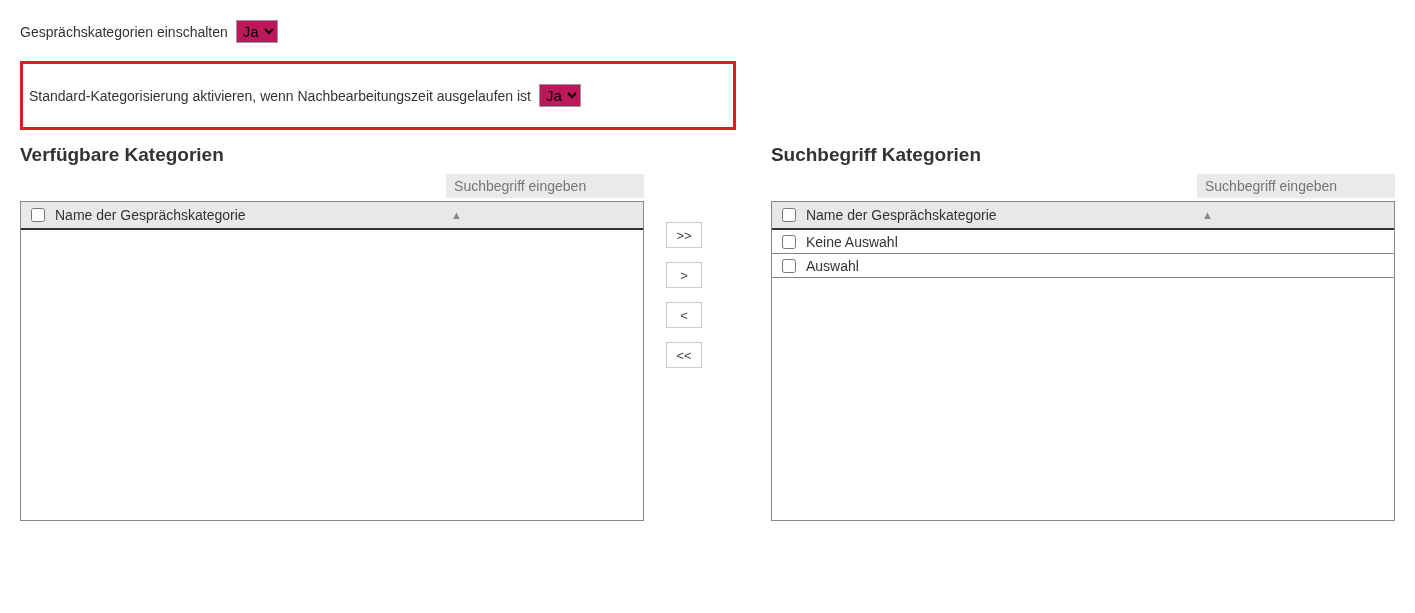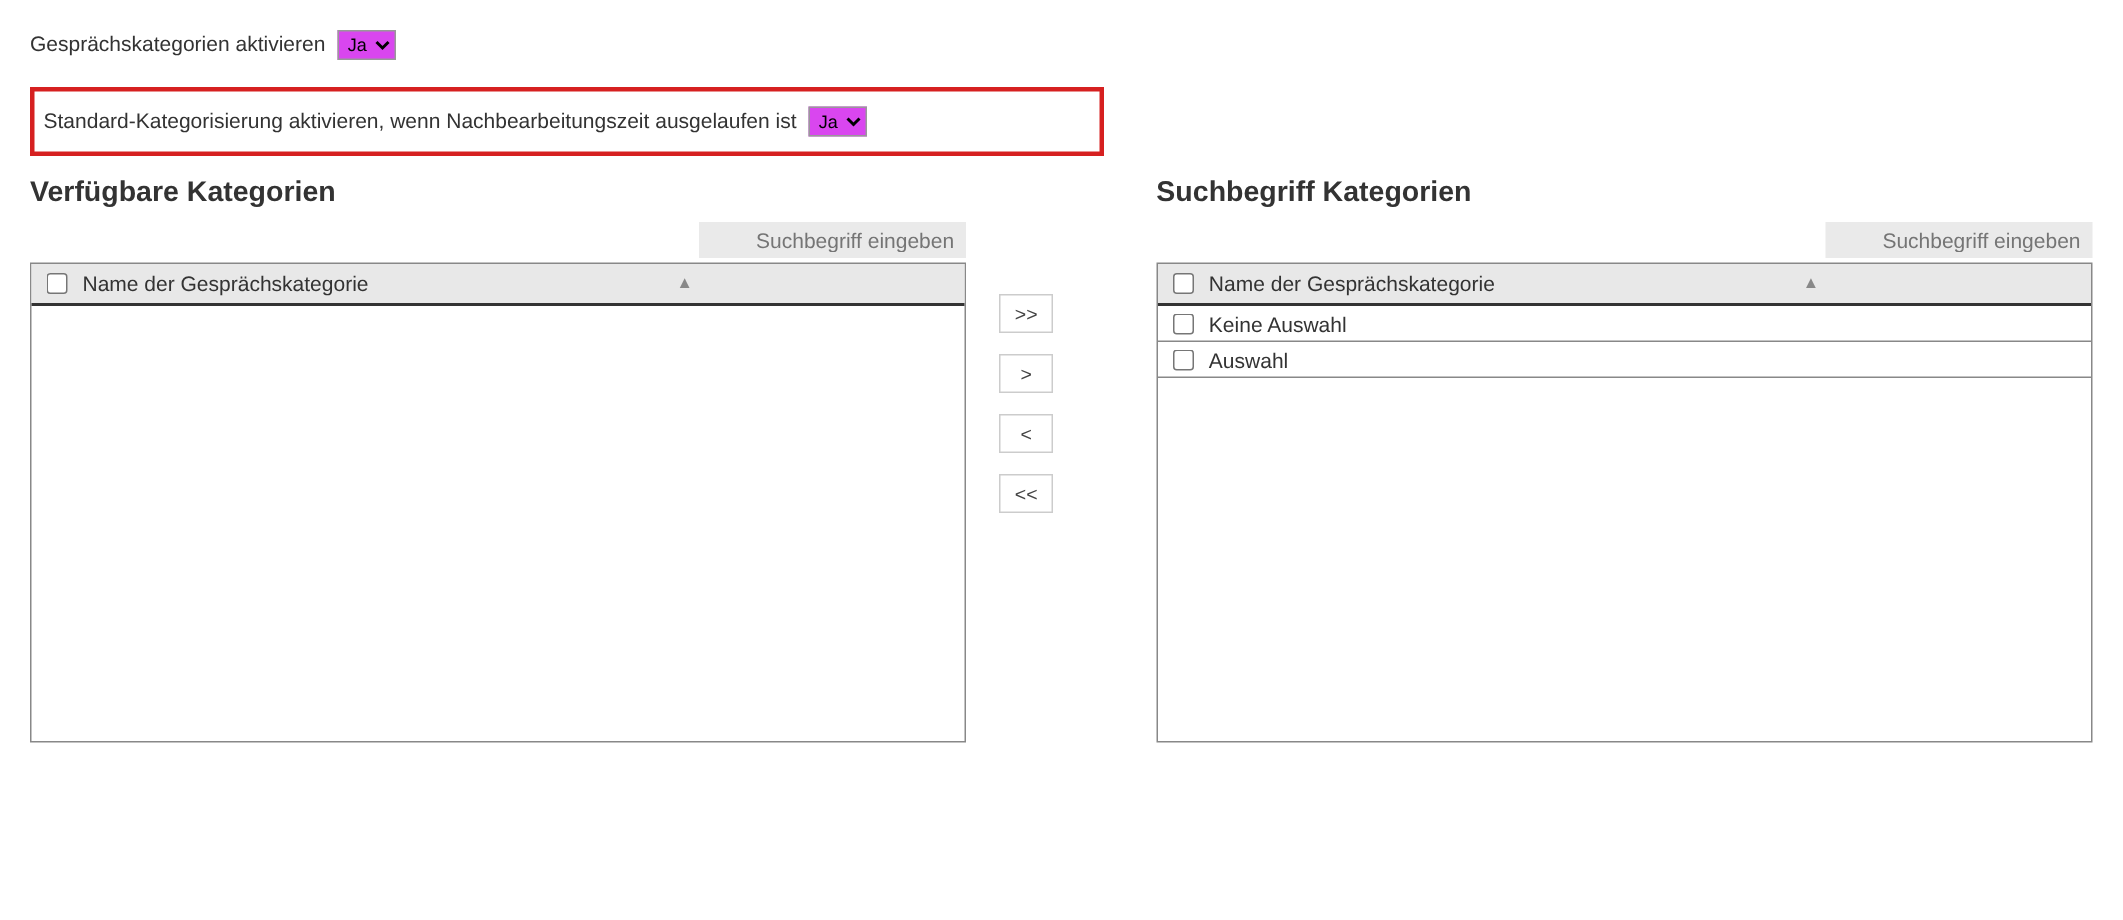--- a/index.html
+++ b/index.html
@@ -7,29 +7,29 @@
       font-family: Arial, sans-serif;
       font-size: 14px;
       color: #333;
       margin: 0;
       padding: 20px;
       background: #fff;
     }
     .row { margin-bottom: 10px; }
     .label-text { display: inline; }
     select {
-      font-size: 12px;
+      font-size: 15px;
       padding: 1px 2px;
       margin-left: 4px;
       border: 1px solid #999;
-      background: #d946ef;
+      background: #be185d;
     }
     .highlight-box {
       border: 3px solid #d62020;
-      padding: 10px 6px;
+      padding: 20px 6px;
       margin-top: 18px;
       margin-bottom: 14px;
       width: 716px;
     }
     .highlight-box .row { margin-bottom: 18px; }
     .highlight-box .row:last-child { margin-bottom: 0; }
     .lists-area {
       display: flex;
       align-items: flex-start;
       gap: 0;
@@ -40,22 +40,22 @@
       font-size: 19px;
       margin-bottom: 8px;
     }
     .search-row { text-align: right; margin-bottom: 3px; }
     .search-input {
       border: none;
       background:#eaeaea;
       color:#666;
       font-size:14px;
       padding:4px 8px;
-      width:178px;
-      text-align:right;
+      width:198px;
+      text-align:left;
     }
     .table-container {
       border: 1px solid #888;
       height: 320px;
       position: relative;
       background:#fff;
     }
     .table-header {
       display:flex;
       align-items:center;
@@ -108,21 +108,21 @@
     .table-body::-webkit-scrollbar { width:16px; }
     .table-body::-webkit-scrollbar-track { background:#f0f0f0; }
     .table-body::-webkit-scrollbar-thumb { background:#cfcfcf; }
     input[type=checkbox]{ width:14px; height:14px; }
     .gap-between { width: 48px; }
   </style>
 </head>
 <body>
 
 <div class="row">
-  <span class="label-text">Gesprächskategorien aktivieren</span>
+  <span class="label-text">Gesprächskategorien einschalten</span>
   <select>
     <option>Ja</option>
   </select>
 </div>
 
 <div class="highlight-box">
   <div class="row">
     <span class="label-text">Standard-Kategorisierung aktivieren, wenn Nachbearbeitungszeit ausgelaufen ist</span>
     <select>
       <option>Ja</option>

